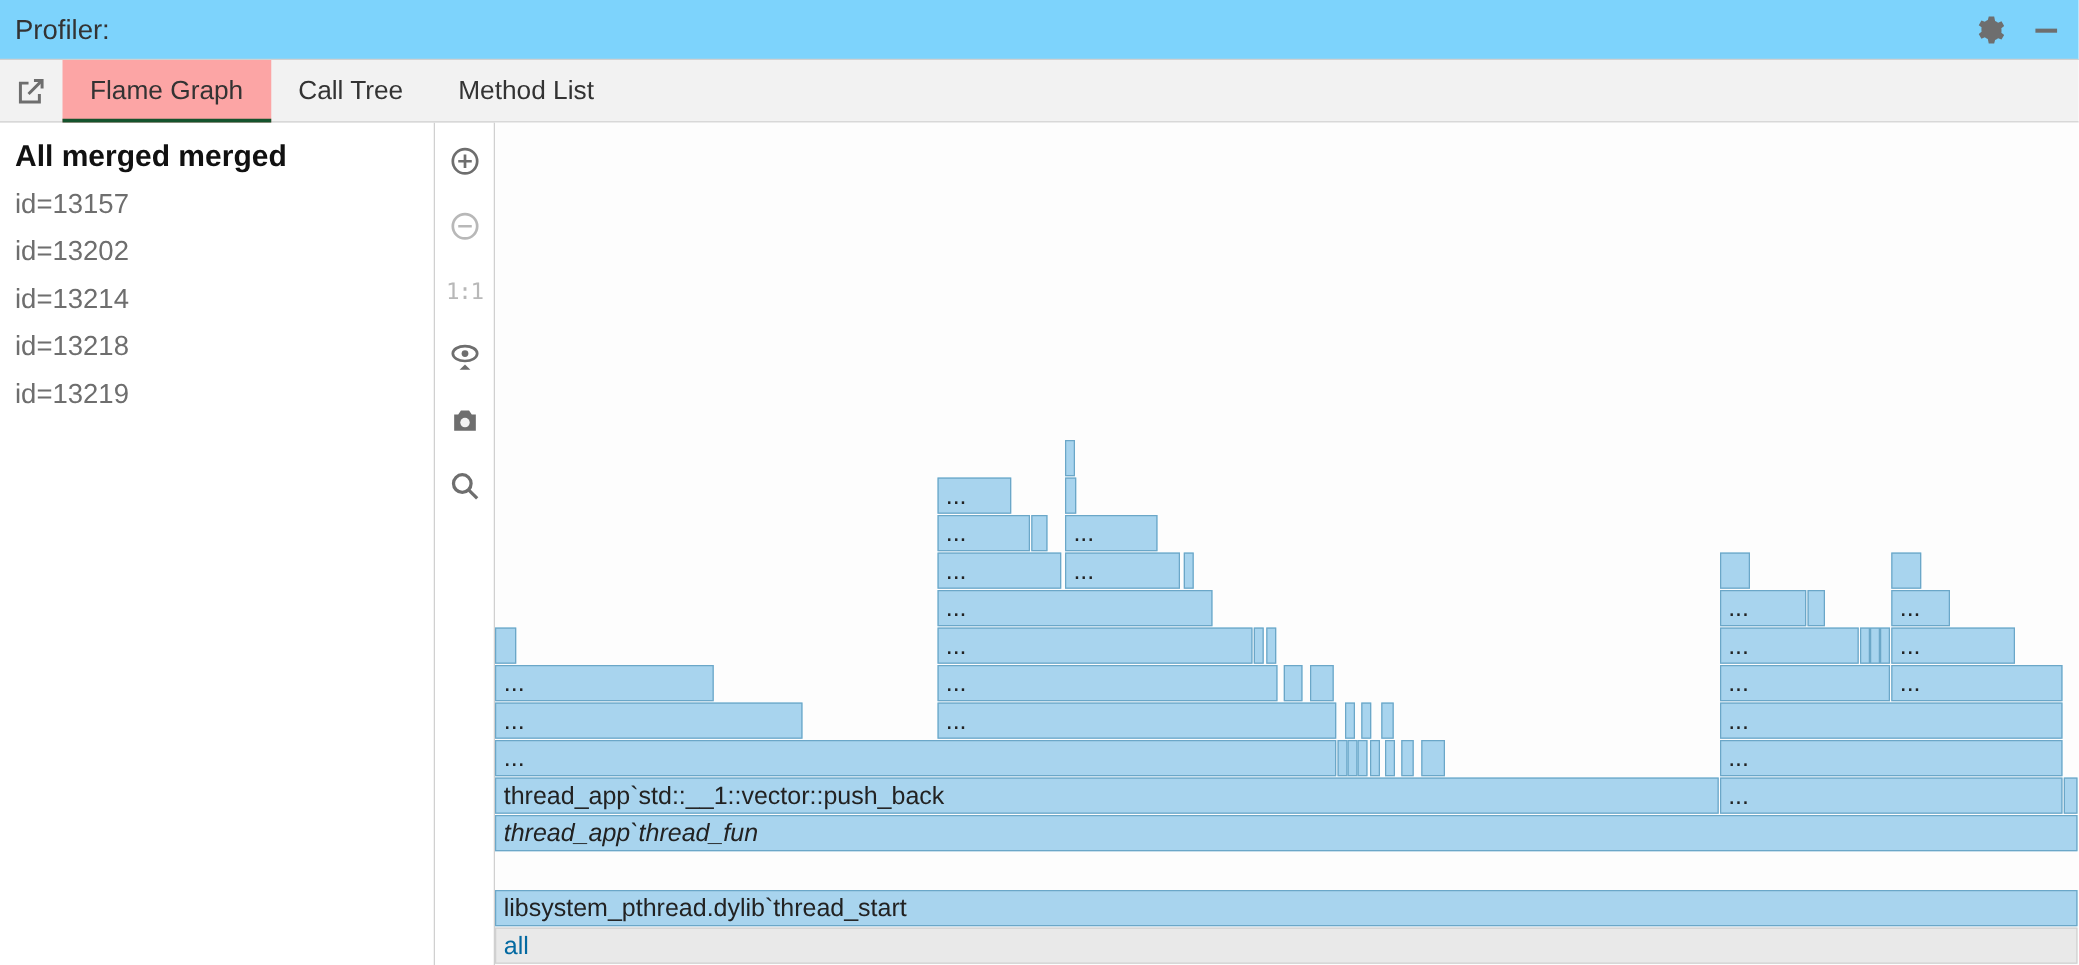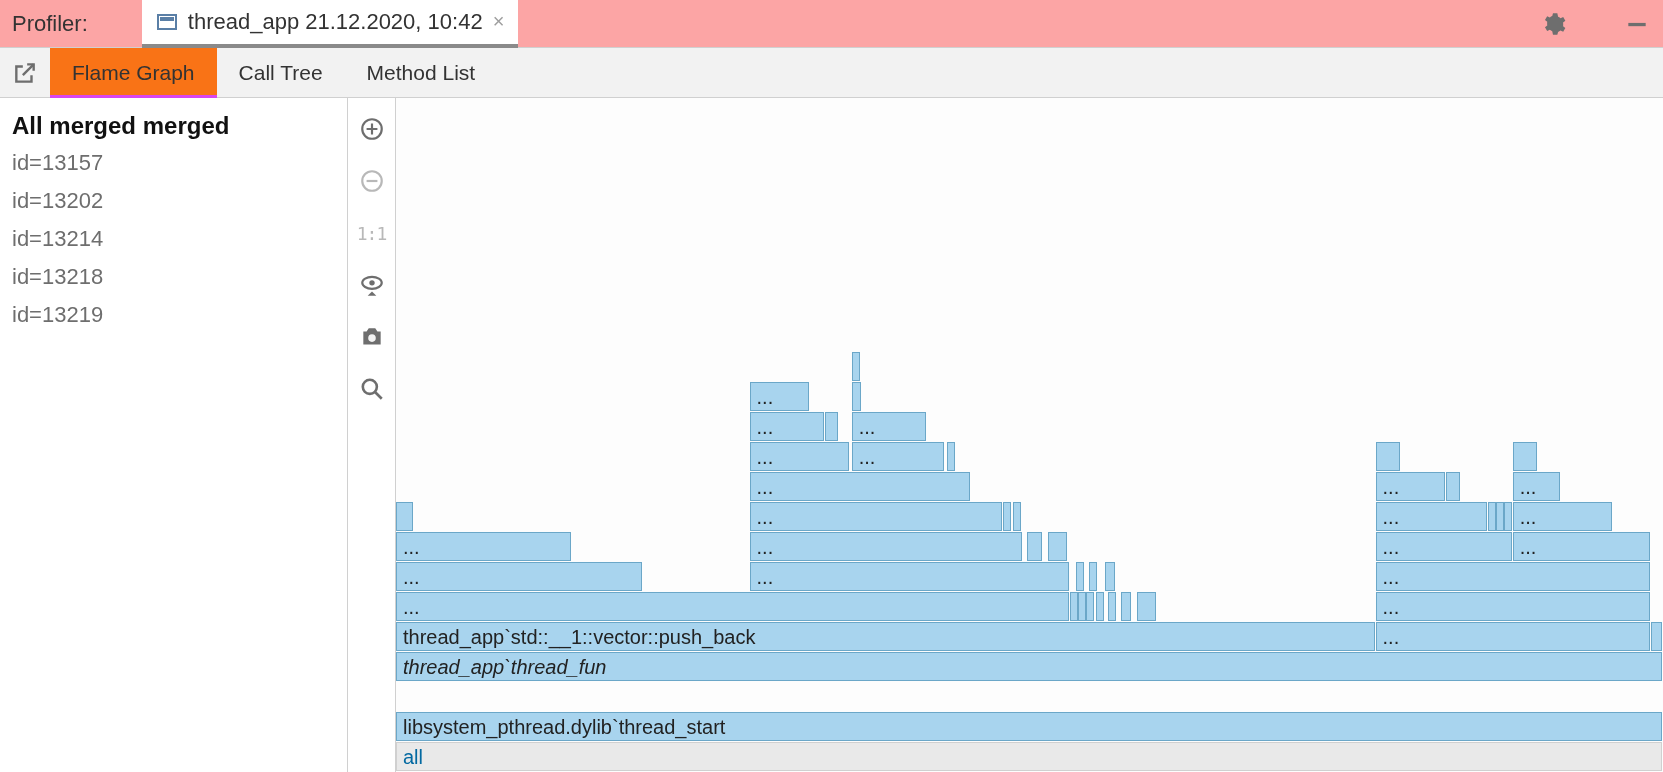--- a/index.html
+++ b/index.html
@@ -1,32 +1,32 @@
 <!DOCTYPE html>
 <html><head>
 <meta charset="utf-8">
 <style>
 * { margin: 0; padding: 0; box-sizing: border-box; }
 html, body { width: 1663px; height: 772px; font-family: -apple-system, BlinkMacSystemFont, "Segoe UI", sans-serif; font-size: 14px; color: #333; background: #fff; overflow: hidden; }
 
 .tool-window { display: flex; flex-direction: column; width: 100%; height: 100%; }
 
 
-.top-bar { display: flex; align-items: center; height: 48px; background: #fca5a5; border-bottom: 1px solid #d0d0d0; gap: 38px; }
+.top-bar { display: flex; align-items: center; height: 48px; background: #7dd3fc; border-bottom: 1px solid #d0d0d0; }
 .top-bar .title { padding: 0 16px 0 12px; font-size: 22px; color: #333; }
 .top-bar .tab { display: flex; align-items: center; gap: 10px; height: 48px; padding: 0 14px; background: #fff; border-bottom: 4px solid #8a8a8a; font-size: 22px; }
 .top-bar .tab .tab-close { color: #9e9e9e; font-size: 20px; }
 .top-bar .spacer { flex: 1; }
 .top-bar .ctrl { width: 40px; height: 40px; margin-right: 6px; color: #6e6e6e; display: flex; align-items: center; justify-content: center; }
 
 
 .view-row { display: flex; align-items: center; height: 50px; background: #f2f2f2; border-bottom: 1px solid #d0d0d0; }
 .pop-out { width: 50px; display: flex; justify-content: center; }
 .view-tab { padding: 0 22px; height: 50px; line-height: 50px; font-size: 21px; color: #333; }
-.view-tab.active { background: #f97316; border-bottom: 3px solid #d946ef; }
+.view-tab.active { background: #fca5a5; border-bottom: 3px solid #14532d; }
 
 
 .body { flex: 1; display: flex; overflow: hidden; }
 .thread-col { width: 348px; border-right: 1px solid #d0d0d0; padding: 10px 0 0 12px; }
 .thread-col .merged { font-size: 24px; font-weight: 700; color: #111; padding: 4px 0; }
 .thread-col .thread { font-size: 22px; color: #6e6e6e; padding: 6px 0; }
 
 .tool-col { width: 48px; border-right: 1px solid #d0d0d0; display: flex; flex-direction: column; align-items: center; gap: 18px; padding-top: 14px; }
 .tool-btn { width: 34px; height: 34px; color: #6e6e6e; display: flex; align-items: center; justify-content: center; }
 .tool-btn svg { width: 26px; height: 26px; }
@@ -40,30 +40,20 @@
 
 svg { display: block; }
 </style>
 </head>
 <body>
 
 <div class="tool-window">
 
   <div class="top-bar">
     <span class="title">Profiler:</span>
-    <div class="tab">
-      <span>
-        <svg width="22" height="22" viewBox="0 0 22 22">
-            <rect x="2" y="4" width="18" height="14" fill="none" stroke="#5a7fa6" stroke-width="2"></rect>
-            <rect x="4" y="6" width="14" height="4" fill="#5a7fa6"></rect>
-          </svg>
-      </span>
-      <span>thread_app 21.12.2020, 10:42</span>
-      <span class="tab-close">×</span>
-    </div>
     <div class="spacer"></div>
     <div class="ctrl">
       <svg width="26" height="26" viewBox="0 0 24 24" fill="#6e6e6e">
           <path d="M12 8a4 4 0 100 8 4 4 0 000-8zm9.4 4a7.7 7.7 0 00-.1-1.3l2.1-1.6-2-3.5-2.5 1a7.4 7.4 0 00-2.2-1.3L16 2h-4l-.7 2.6a7.4 7.4 0 00-2.2 1.3l-2.5-1-2 3.5 2.1 1.6A7.7 7.7 0 006.6 12c0 .4 0 .9.1 1.3l-2.1 1.6 2 3.5 2.5-1a7.4 7.4 0 002.2 1.3L12 22h4l.7-2.6a7.4 7.4 0 002.2-1.3l2.5 1 2-3.5-2.1-1.6c.1-.4.1-.9.1-1.3z"></path>
         </svg>
     </div>
     <div class="ctrl">
       <svg width="26" height="26" viewBox="0 0 24 24">
           <rect x="4" y="11" width="16" height="3" fill="#6e6e6e"></rect>
         </svg>

